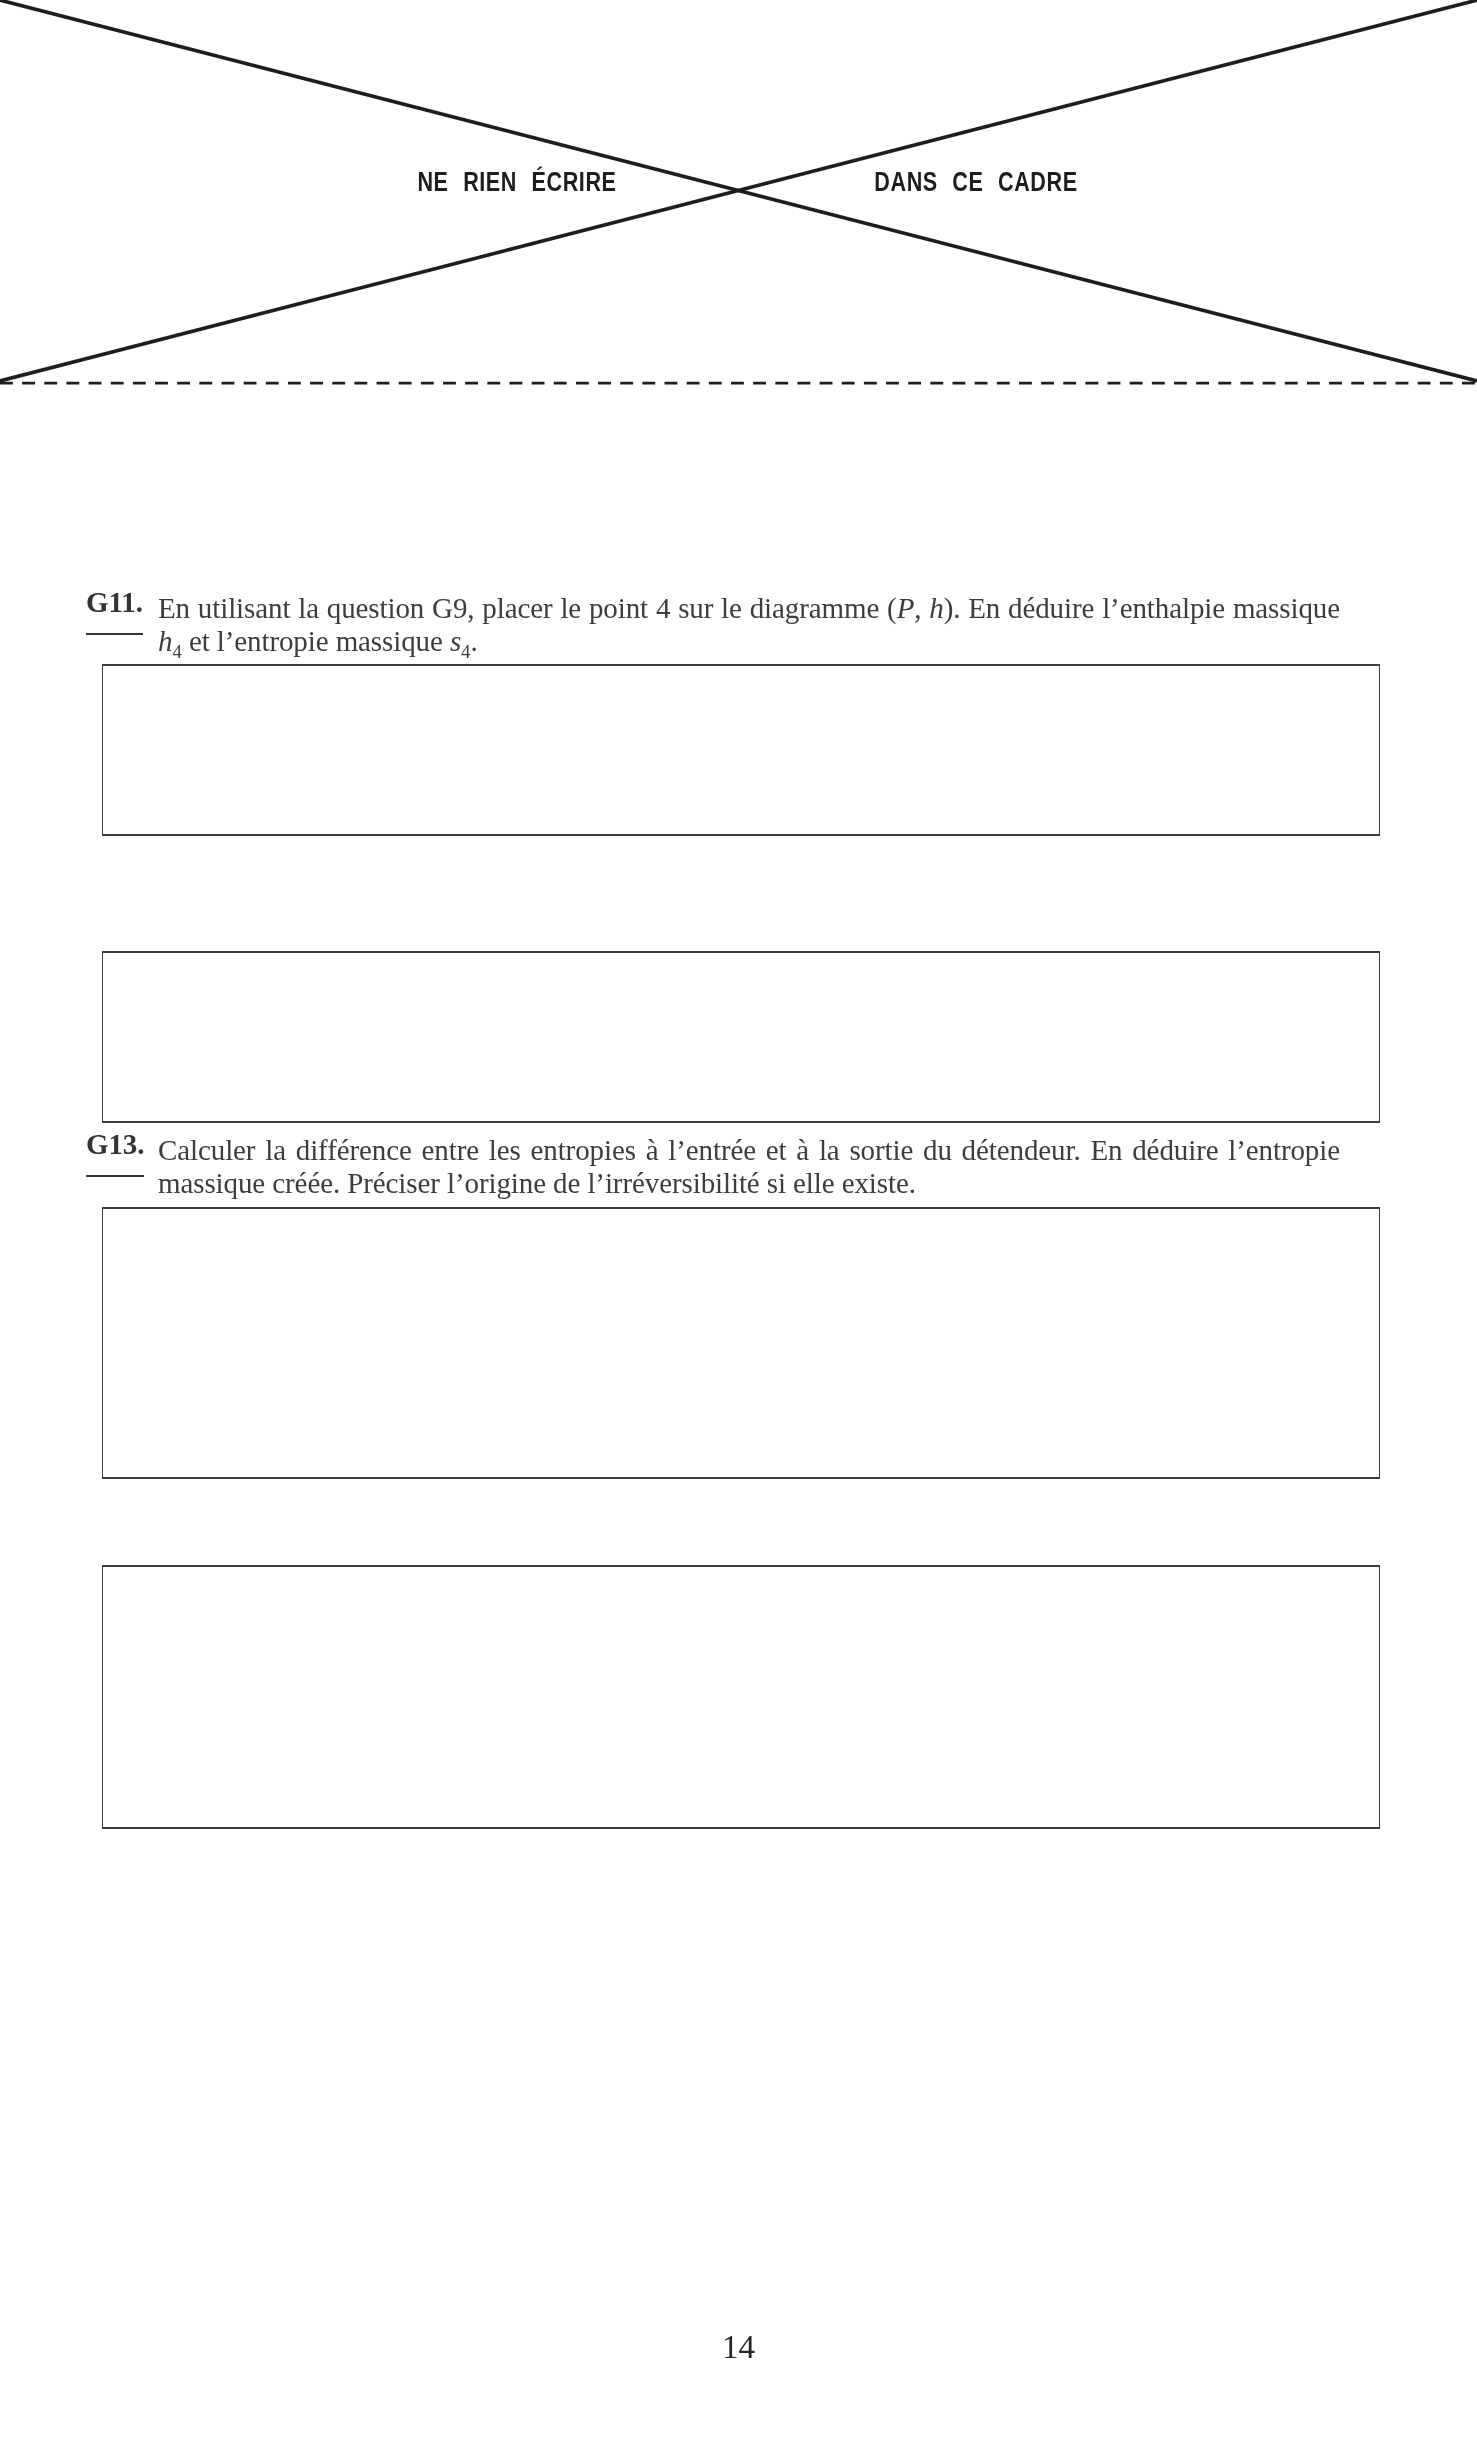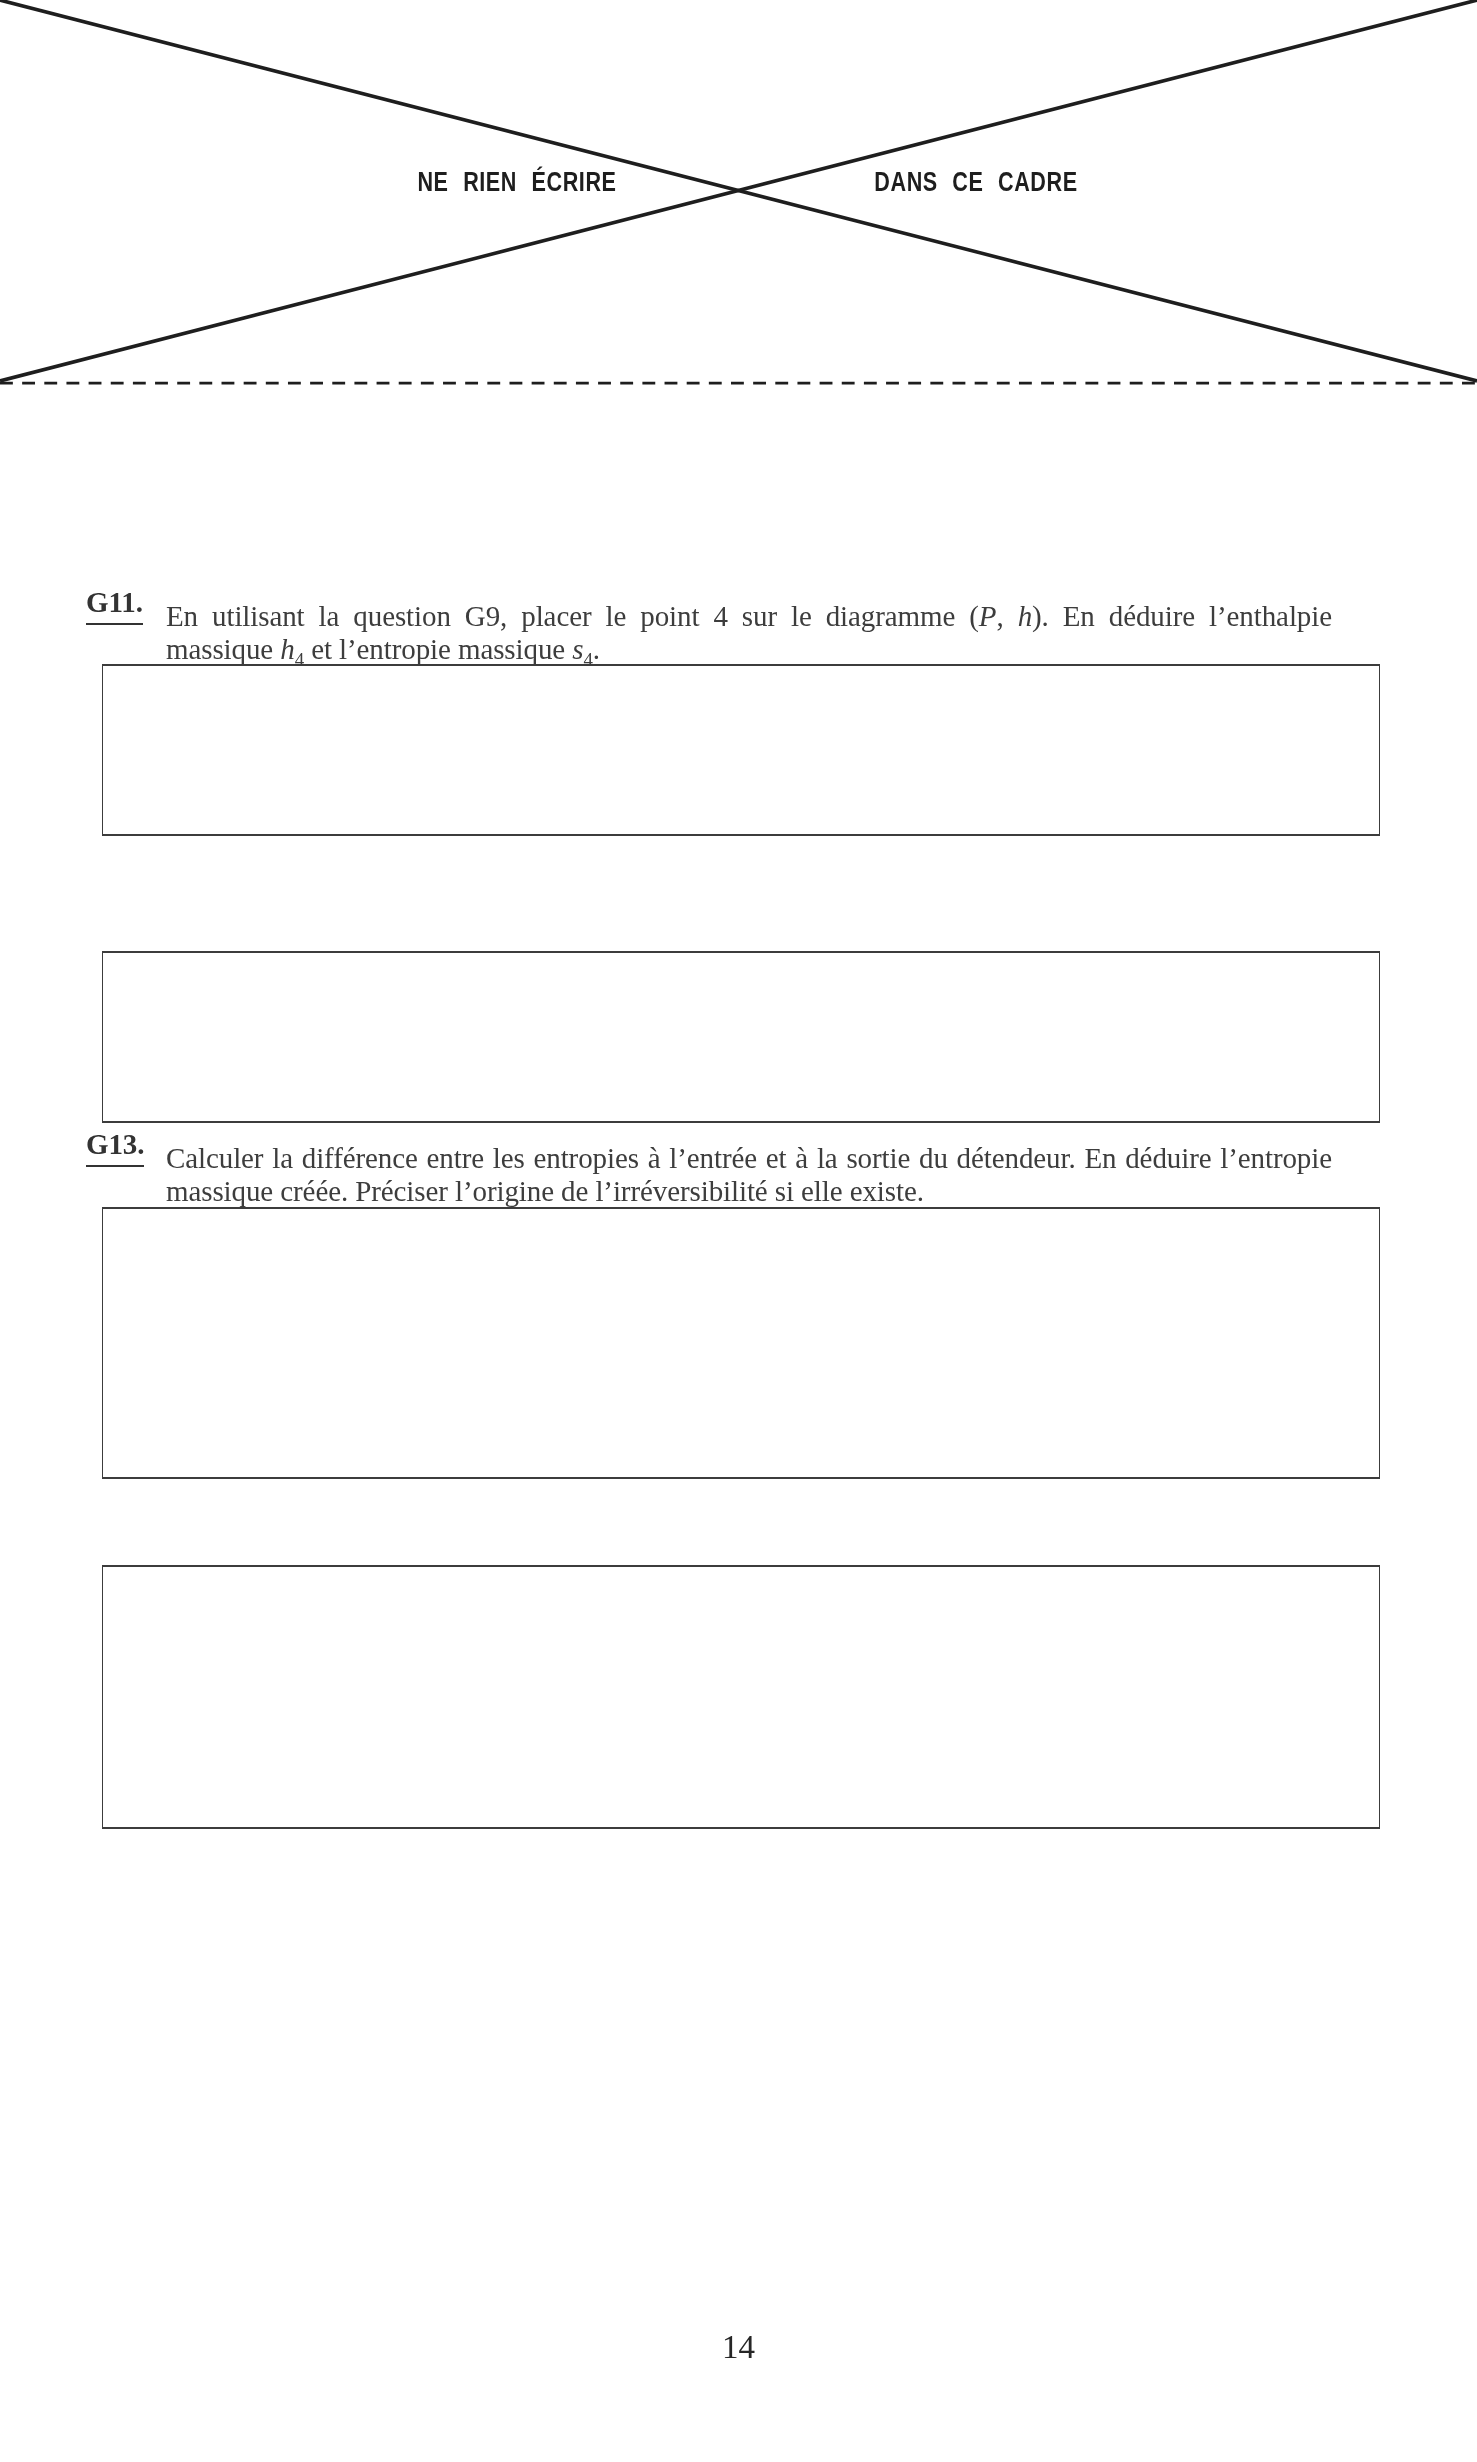--- a/index.html
+++ b/index.html
@@ -42,25 +42,25 @@
     font-size:29px;
     line-height:33px;
     letter-spacing:-0.1px;
   }
   .qlabel{
     position:absolute;
     left:-68px;top:0;
     font-weight:bold;
     color:#333333;
     border-bottom:2.9px solid #333333;
-    padding-bottom:6px;
+    padding-bottom:16px;
     line-height:29px;
   }
   .qtext{
-    margin:12px;
+    margin:4px;
     text-align:justify;
     hyphens:none;
   }
   .qtext i{font-style:italic;}
   .qtext sub{font-size:65%;line-height:0;}
 
   
   .answer-box{
     position:absolute;
     left:102px;

